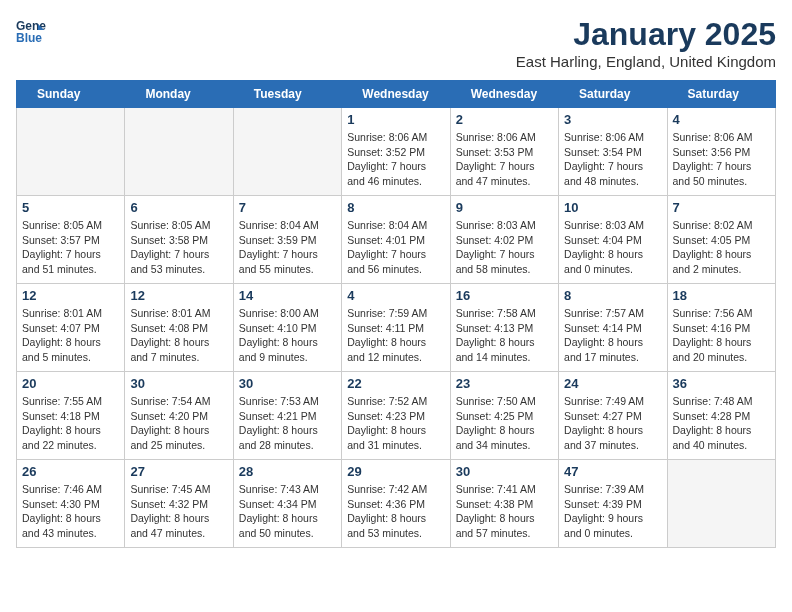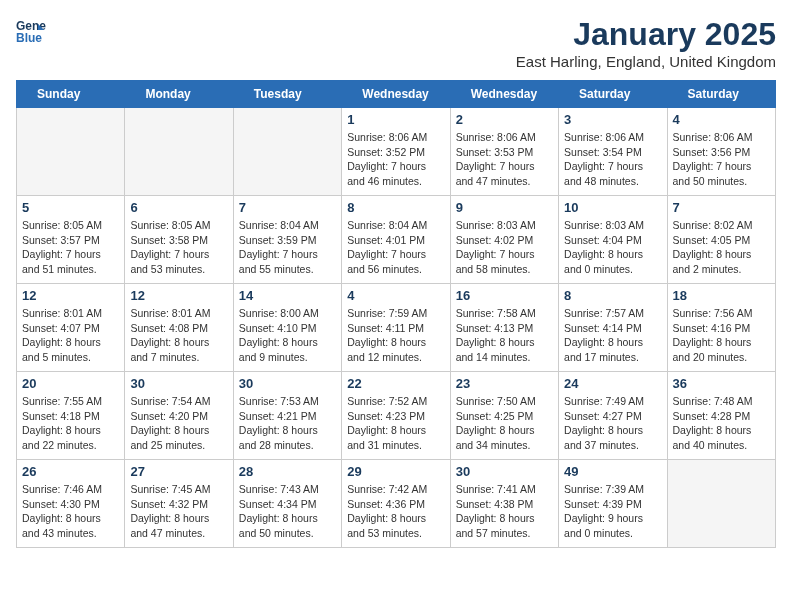--- a/index.html
+++ b/index.html
@@ -231,19 +231,19 @@
         </td>
         <td>
           <span class="day-number">29</span>
           <div class="day-info">Sunrise: 7:42 AM<br>Sunset: 4:36 PM<br>Daylight: 8 hours and 53 minutes.</div>
         </td>
         <td>
           <span class="day-number">30</span>
           <div class="day-info">Sunrise: 7:41 AM<br>Sunset: 4:38 PM<br>Daylight: 8 hours and 57 minutes.</div>
         </td>
         <td>
-          <span class="day-number">49</span>
+          <span class="day-number">47</span>
           <div class="day-info">Sunrise: 7:39 AM<br>Sunset: 4:39 PM<br>Daylight: 9 hours and 0 minutes.</div>
         </td>
         <td class="empty"></td>
       </tr>
     </tbody>
 </table>
 
 </body></html>

